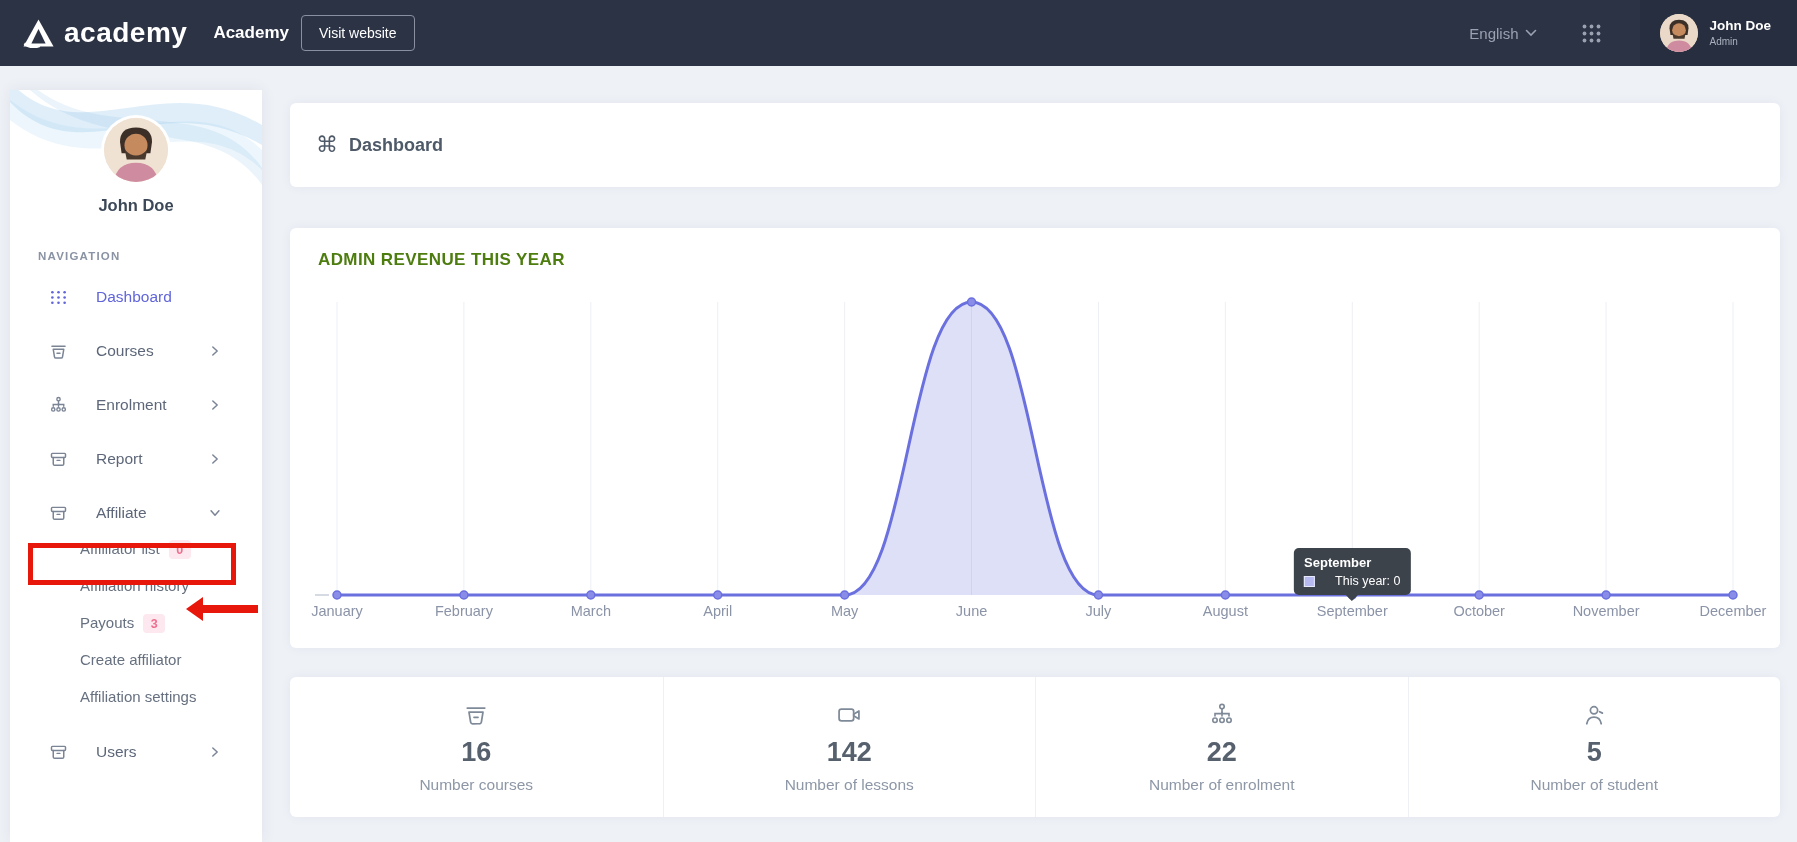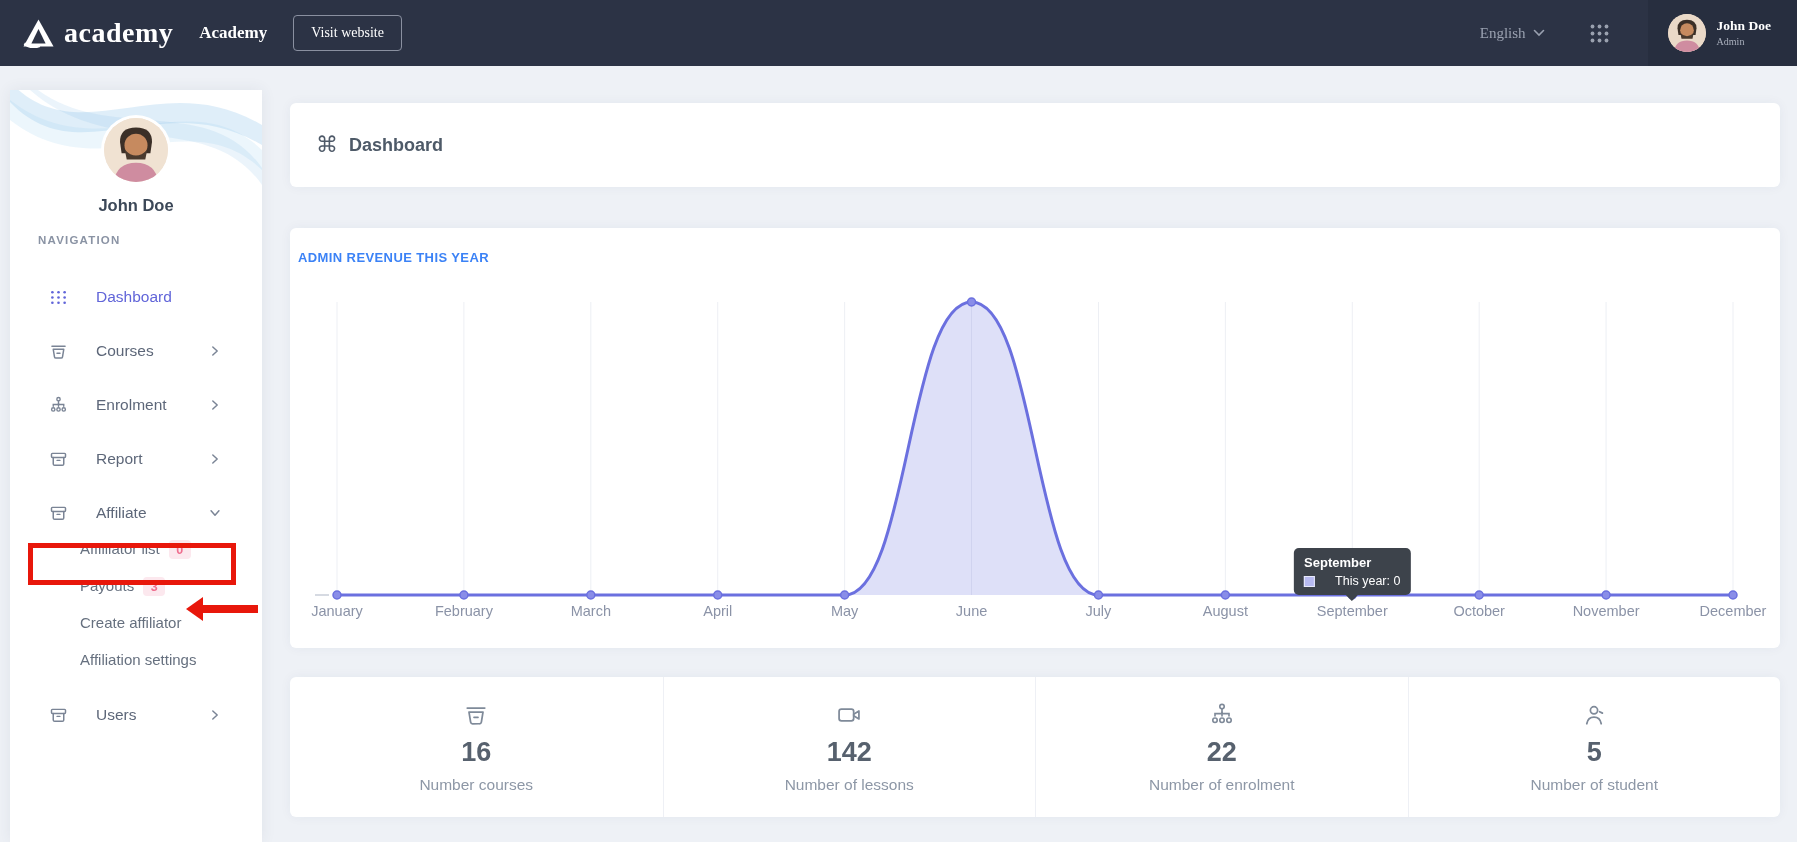--- a/index.html
+++ b/index.html
@@ -3,66 +3,66 @@
 <meta charset="utf-8">
 <style>
   * { margin:0; padding:0; box-sizing:border-box; }
   html,body { width:1797px; height:842px; }
   body {
     position:relative; background:#eef1f6; overflow:hidden;
     font-family:"Liberation Sans", sans-serif; color:#5d6779;
   }
   
   .header { position:absolute; top:0; left:0; width:1797px; height:66px;
-    background:#2c3345; display:flex; align-items:center; z-index:30;font-family:Liberation Serif, serif; }
+    background:#2c3345; display:flex; align-items:center; z-index:30; }
   .logo-wrap { display:flex; align-items:center; gap:9px; padding-left:22px; }
   .logo-text { color:#fff; font-size:28px; font-weight:bold; letter-spacing:.5px; }
   .site-name { color:#fff; font-size:17px; font-weight:bold; margin-left:26px; }
-  .visit-btn { margin-left:26px; background:transparent; border:1px solid #8a90a0;
+  .visit-btn { margin-left:12px; background:transparent; border:1px solid #8a90a0;
     color:#fff; font-size:14px; padding:9px 17px; border-radius:4px; cursor:pointer;
     font-family:inherit; }
   .header-right { margin-left:auto; display:flex; align-items:center; height:100%; }
   .lang { display:flex; align-items:center; gap:7px; color:#9aa1b0; font-size:15px; cursor:pointer; }
   .apps-icon { margin:0 38px 0 44px; cursor:pointer; display:flex; }
   .user-panel { background:#272e3f; height:100%; display:flex; align-items:center;
     gap:11px; padding:0 26px 0 20px; cursor:pointer; }
   .user-avatar { width:38px; height:38px; border-radius:50%; overflow:hidden; background:#e9d6c4; flex:none; }
   .user-name { color:#fff; font-size:13.5px; font-weight:bold; line-height:1.35; }
   .user-role { color:#aab0bd; font-size:10px; line-height:1.35; }
   
   .sidebar { position:absolute; left:10px; top:90px; width:252px; height:752px;
     background:#fff; box-shadow:0 0 14px rgba(45,58,90,.08); z-index:10; }
   .waves { position:absolute; top:0; left:0; }
   .profile { position:relative; text-align:center; padding-top:28px; }
   .profile-avatar { width:64px; height:64px; border-radius:50%; overflow:hidden;
     margin:0 auto; background:#f0e2d4; box-shadow:0 0 0 3px #fff; }
   .profile-name { margin-top:14px; font-size:16.5px; font-weight:bold; color:#3c4858; }
-  .nav-section { position:absolute; top:144px; left:28px; font-size:11.5px; font-weight:bold;
+  .nav-section { position:absolute; top:160px; left:28px; font-size:11.5px; font-weight:bold;
     letter-spacing:1.2px; color:#8a93a4; }
   .nav { position:absolute; top:180px; left:0; width:252px; }
   .nav-item { height:54px; display:flex; align-items:center; padding-left:38px;
     cursor:pointer; color:#5d6779; font-size:15.5px; position:relative; }
   .nav-item .mi { width:21px; height:21px; color:#7a8495; flex:none; display:flex; }
   .nav-item .lbl { margin-left:27px; }
   .nav-item .chev { position:absolute; right:40px; display:flex; color:#7a8495; }
   .nav-item.active { color:#6165d9; }
   .nav-item.active .mi { color:#6165d9; }
   .sub-item { height:37px; display:flex; align-items:flex-start; padding-left:70px;
     cursor:pointer; color:#66707f; font-size:15px; }
   .badge { margin-left:9px; font-size:12.5px; font-weight:bold; border-radius:4px;
     padding:2.5px 7.5px; background:#fce8ee; color:#ef6e8e; }
   
   .card { position:absolute; left:290px; width:1490px; background:#fff;
     border-radius:6px; box-shadow:0 0 12px rgba(45,58,90,.05); }
   .title-card { top:103px; height:84px; display:flex; align-items:center; padding-left:26px; }
   .cmd-icon { font-size:22px; color:#4e5968; margin-right:11px; }
   .page-title { font-size:18px; font-weight:bold; color:#4e5a68; }
   .revenue-card { top:228px; height:420px; }
-  .revenue-title { position:absolute; top:22px; left:8px; font-size:13px;
-    font-weight:bold; letter-spacing:.4px; color:#3b82f6; }
+  .revenue-title { position:absolute; top:22px; left:28px; font-size:17px;
+    font-weight:bold; letter-spacing:.4px; color:#4d7c0f; }
   #revenue-chart { position:absolute; inset:0; width:1490px; height:420px; }
   .tooltip { position:absolute; transform:translateX(-50%); width:auto; min-width:96px;
     background:#3d434b; border-radius:5px; padding:6px 10px 7px; z-index:5; color:#fff; }
   .tooltip:after { content:""; position:absolute; left:50%; bottom:-6px; margin-left:-6px;
     border-left:6px solid transparent; border-right:6px solid transparent;
     border-top:6px solid #3d434b; }
   .tooltip-title { font-size:13px; font-weight:bold; line-height:1.4; }
   .tooltip-row { display:flex; align-items:center; gap:20px; font-size:12.5px; margin-top:2px; }
   .swatch { width:11px; height:11px; background:#b7baf1; border:1px solid #e8eafb; flex:none; }
   .stats-card { top:677px; height:140px; display:grid; grid-template-columns:repeat(4,1fr); }
@@ -245,20 +245,23 @@
       <span class="chev">
         <svg width="14" height="14" viewBox="0 0 16 16">
             <path d="M3.5 5.5 L8 10.5 L12.5 5.5" fill="none" stroke="currentColor" stroke-width="1.7" stroke-linecap="round" stroke-linejoin="round"></path>
           </svg>
       </span>
     </div>
 
     <div class="sub-item">
       <span>Affliliator list</span>
       <span class="badge">0</span>
+    </div>
+    <div class="sub-item">
+      <span>Affiliation history</span>
     </div>
     <div class="sub-item">
       <span>Payouts</span>
       <span class="badge">3</span>
     </div>
     <div class="sub-item">
       <span>Create affiliator</span>
     </div>
     <div class="sub-item">
       <span>Affiliation settings</span>

